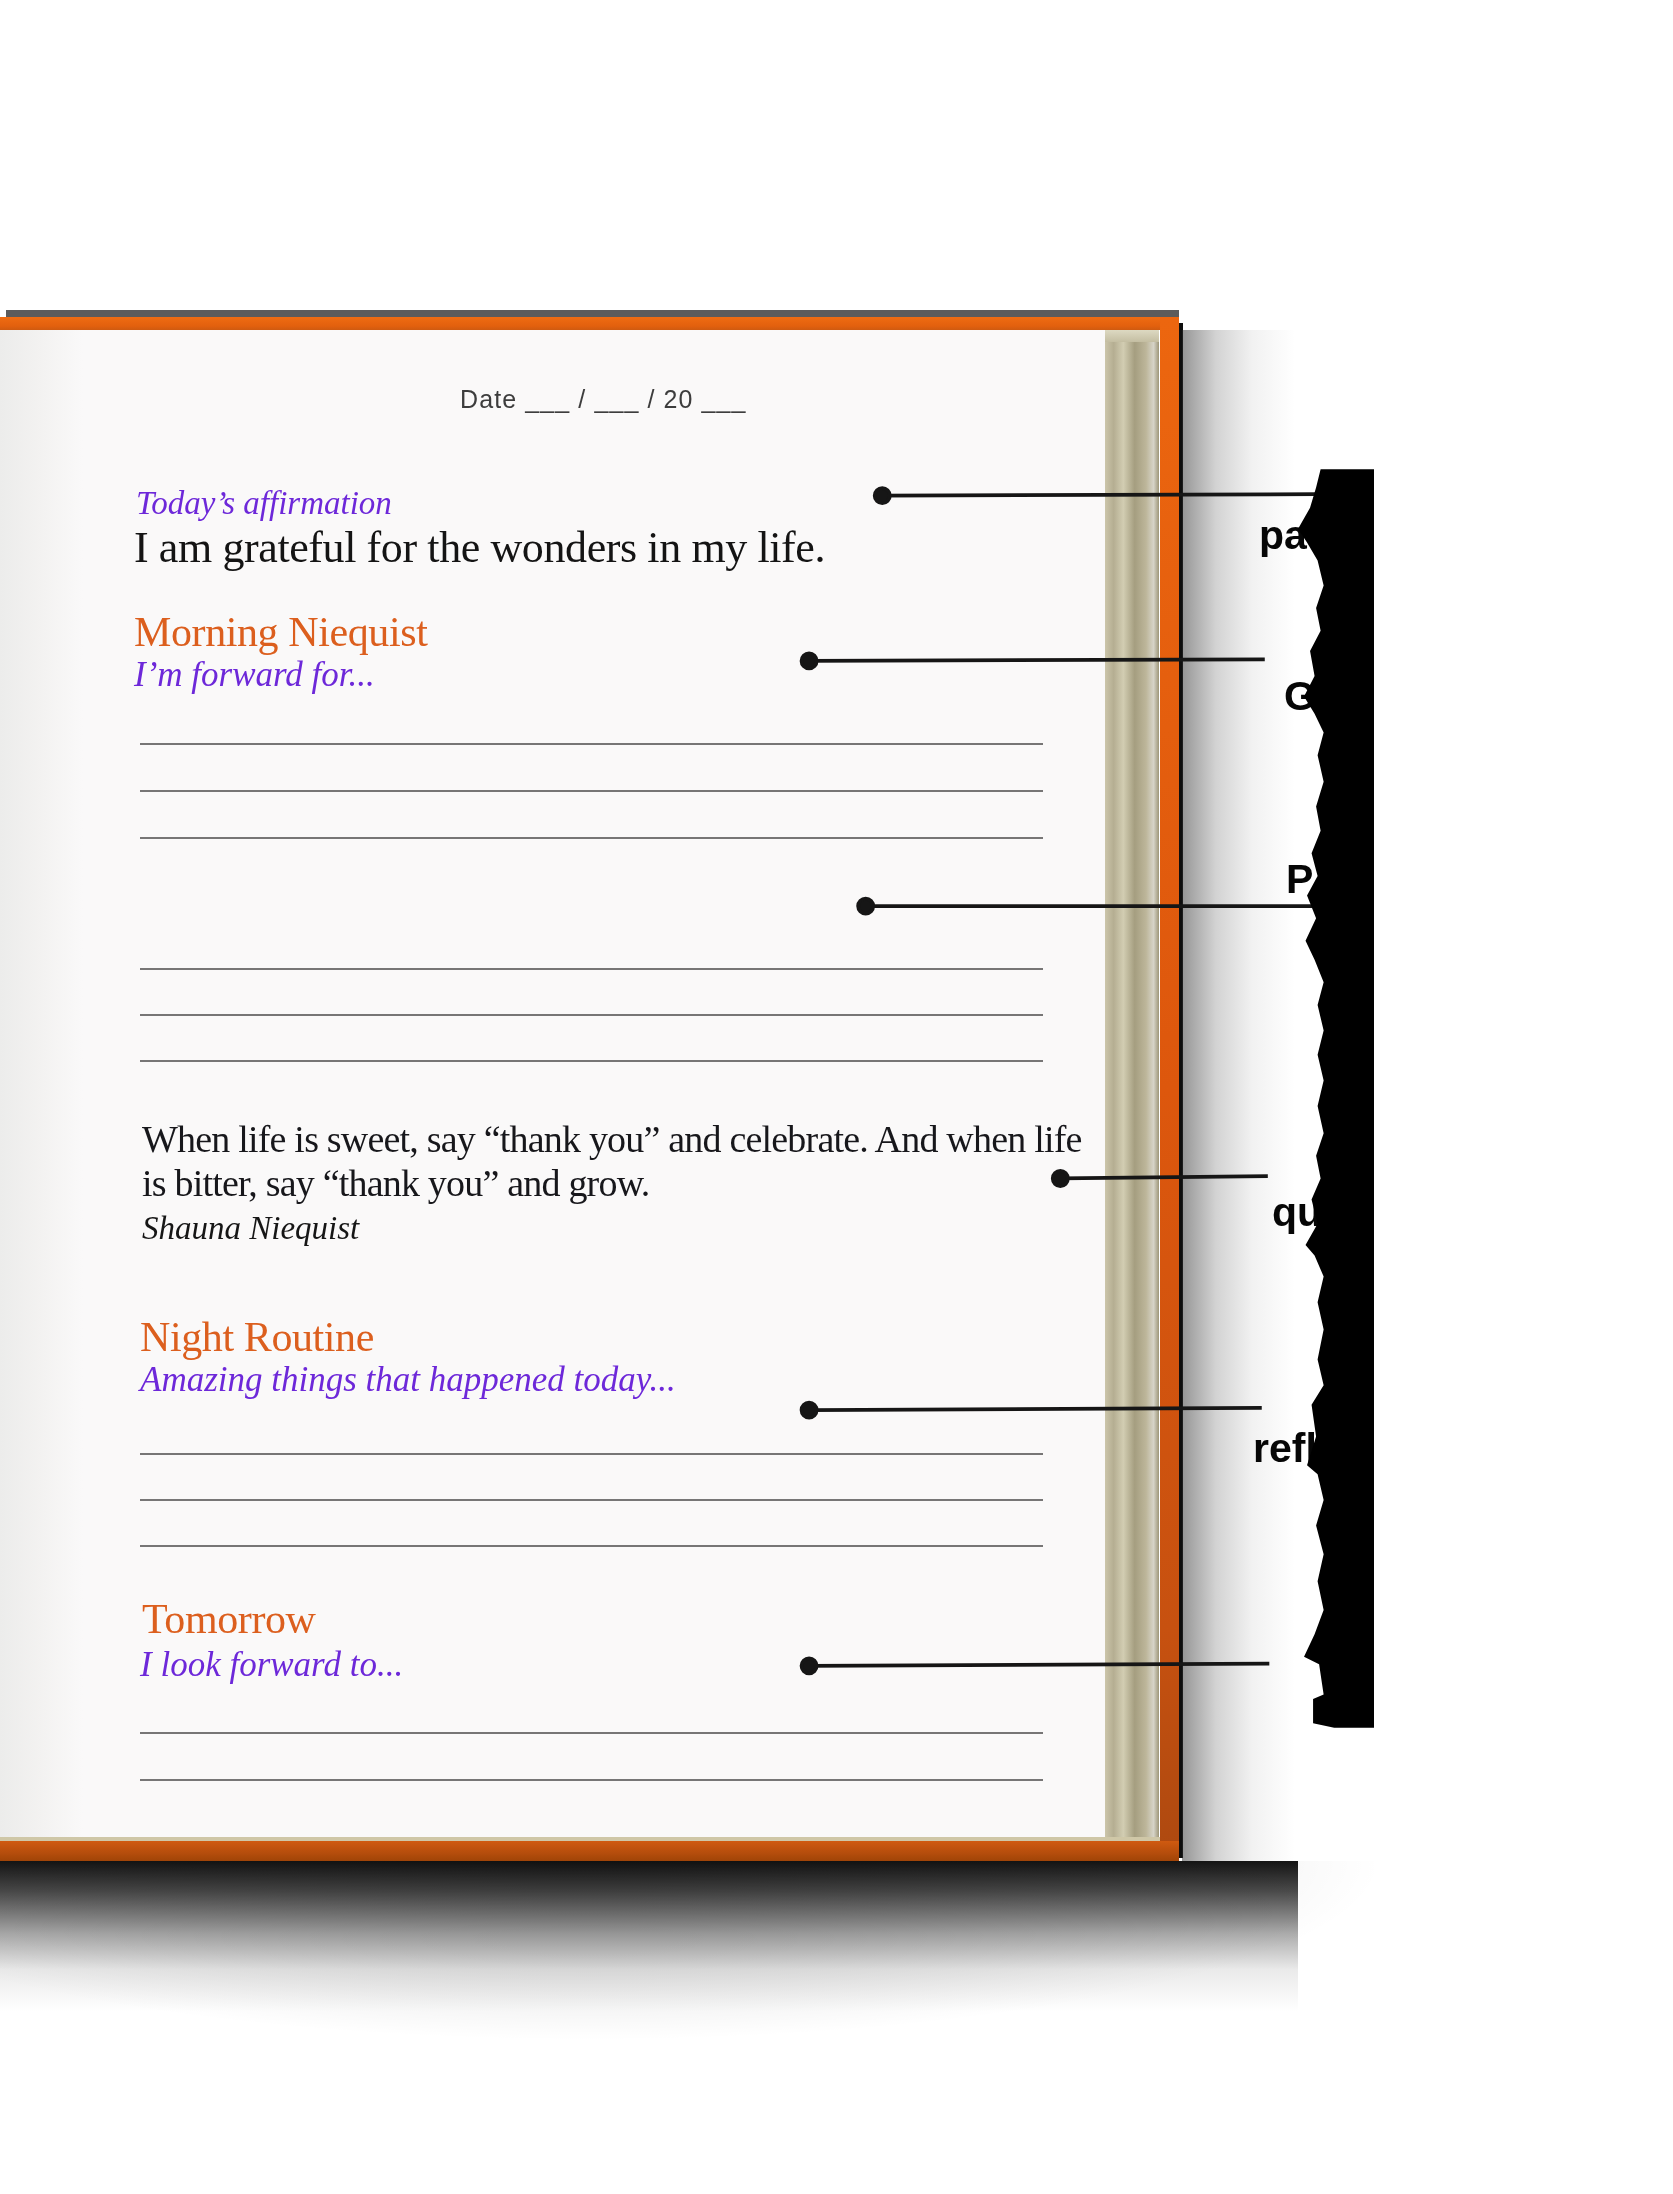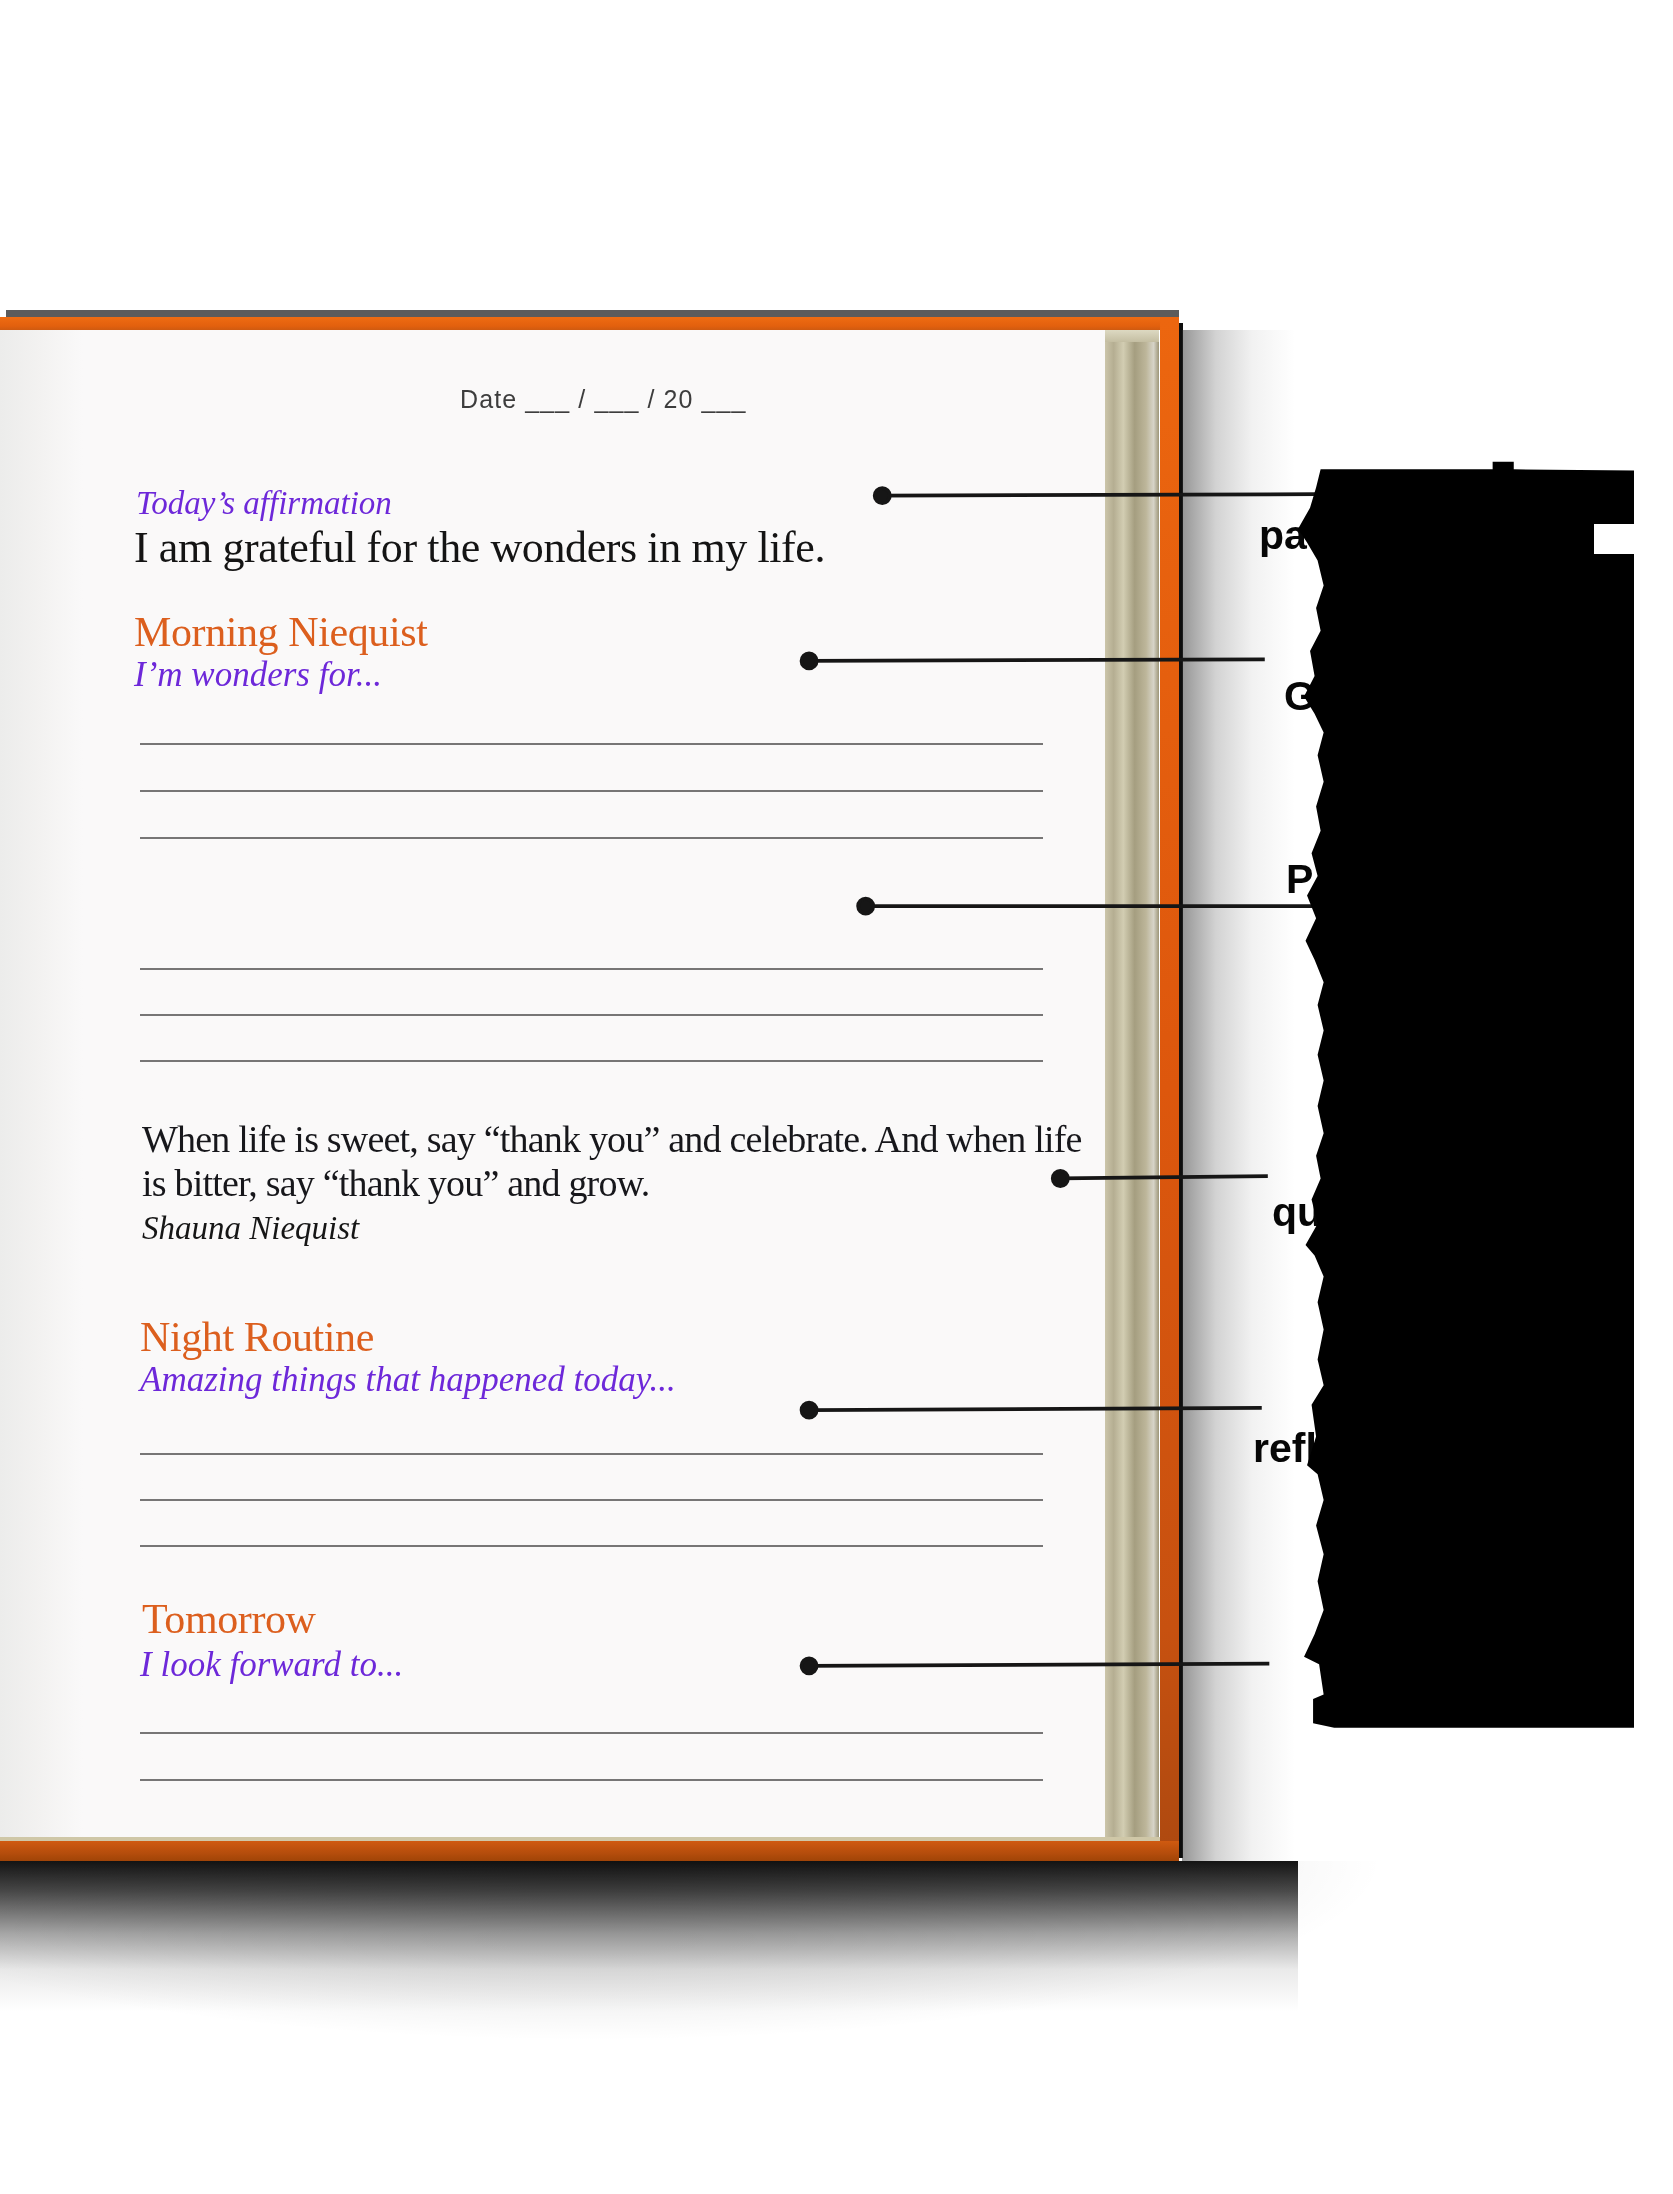--- a/index.html
+++ b/index.html
@@ -1,16 +1,16 @@
 <!DOCTYPE html>
 <html style="font-size:12px"><head>
 <meta charset="utf-8">
 <style>
   html,body{margin:0;padding:0;background:#ffffff;}
-  .canvas{position:relative;width:1634px;height:2194px;background:#ffffff;overflow:hidden;
+  .canvas{position:relative;width:1374px;height:2194px;background:#ffffff;overflow:hidden;
           font-family:"Liberation Serif", serif;text-align:center;}
   .abs{position:absolute;}
 
   
   .book-top-dark{left:6px;top:310px;width:1173px;height:6.8px;background:#5c5b5b;}
   .book-top-orange{left:0px;top:317px;width:1179px;height:13px;
       background:linear-gradient(180deg,#ef6c12 0%,#e2600e 70%,#cf5a10 100%);}
   .page{left:0px;top:330px;width:1105px;height:1508px;
       background:linear-gradient(90deg,#ececeb 0px,#f3f2f1 42px,#faf9f9 83px,#faf9f9 100%);}
   .page-stack{left:1105px;top:330px;width:54px;height:1511px;
@@ -62,21 +62,21 @@
   <div class="abs bottom-orange"></div>
   <div class="abs bottom-shadow"></div>
   <div class="abs bottom-shadow2"></div>
 
   <div class="abs date" style="left:460px;top:385px;">Date ___ / ___ / 20 ___</div>
 
   <div class="abs ser-italic label-italic" style="left:136px;top:485px;">Today’s affirmation</div>
   <div class="abs body-serif" style="left:134px;top:522px;font-size:44px;">I am grateful for the wonders in my life.</div>
 
   <div class="abs heading" style="left:134px;top:608px;">Morning Niequist</div>
-  <div class="abs ser-italic prompt" style="left:134px;top:655px;">I’m wonders for...</div>
+  <div class="abs ser-italic prompt" style="left:134px;top:655px;">I’m forward for...</div>
 
   <div class="abs rule" style="left:140px;top:743px;width:903px;"></div>
   <div class="abs rule" style="left:140px;top:790px;width:903px;"></div>
   <div class="abs rule" style="left:140px;top:837px;width:903px;"></div>
 
 
   <div class="abs rule" style="left:140px;top:968px;width:903px;"></div>
   <div class="abs rule" style="left:140px;top:1014px;width:903px;"></div>
   <div class="abs rule" style="left:140px;top:1060px;width:903px;"></div>
 

